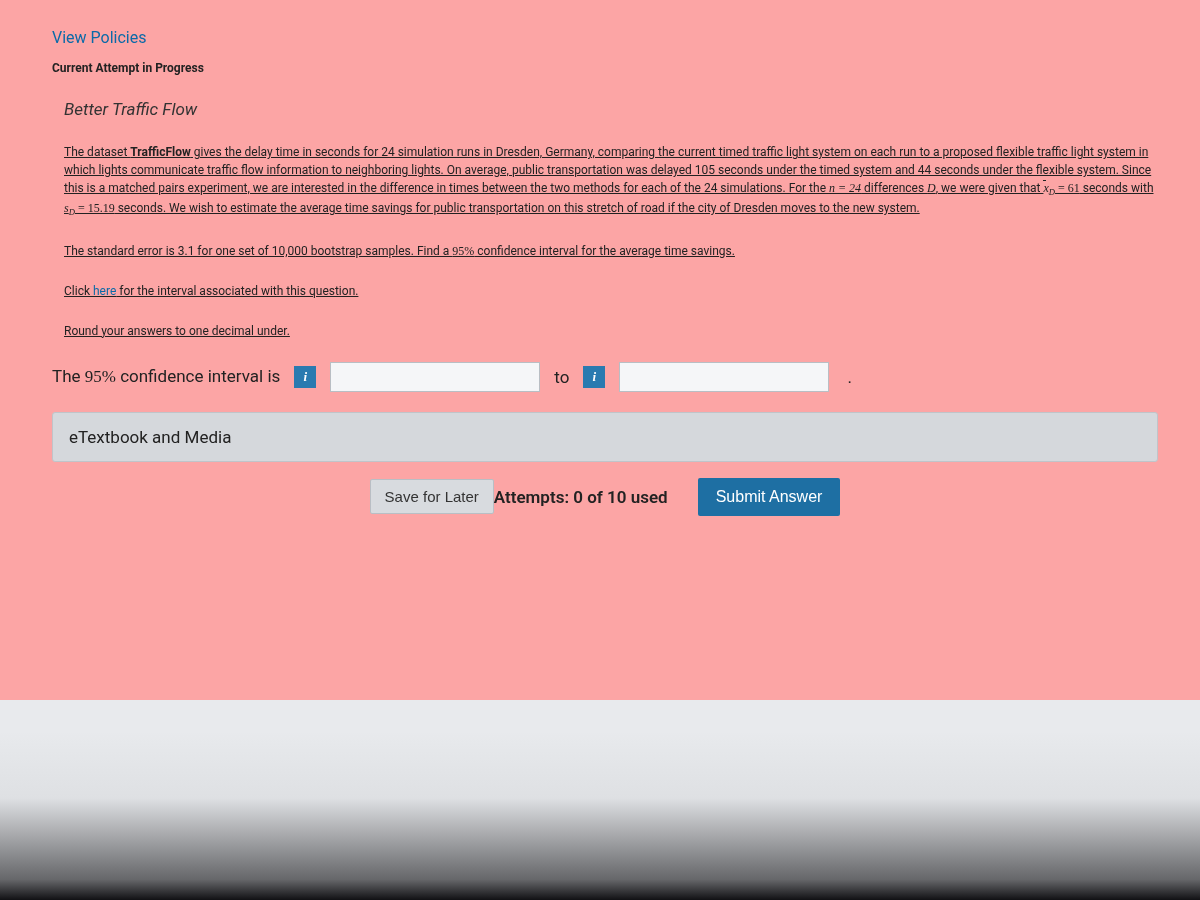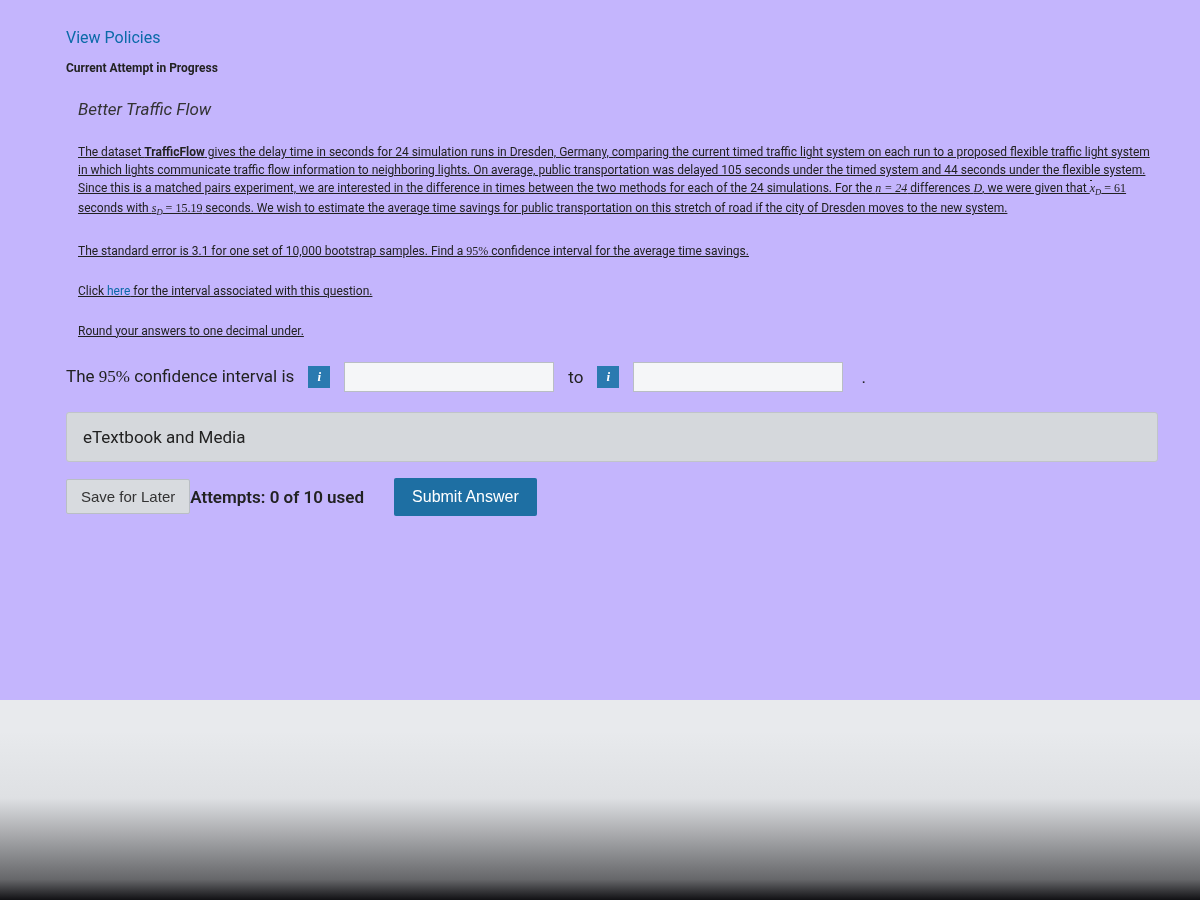--- a/index.html
+++ b/index.html
@@ -11,22 +11,22 @@
     overflow: hidden;
     position: relative;
   }
   .screen {
     background: #e8eaed;
     width: 1200px;
     height: 900px;
     padding: 0;
   }
   .content {
-    background: #c4b5fd;
-    padding: 28px 42px 0 66px;
+    background: #fca5a5;
+    padding: 28px 42px 0 52px;
     min-height: 700px;
   }
   .view-policies {
     color: #0b6aa8;
     font-size: 16px;
     margin-bottom: 14px;
     display: inline-block;
   }
   .attempt-status {
     font-weight: 700;
@@ -95,21 +95,21 @@
     margin: 0 0 16px 0;
     background: #d5d8dc;
   }
   .resource-link {
     color: #222;
     font-size: 17px;
   }
   .footer-row {
     display: flex;
     align-items: center;
-    justify-content: flex-start;
+    justify-content: center;
     margin-top: 6px;
   }
   .save-later {
     border: 1px solid #b9bec4;
     background: #d8dbdf;
     color: #333;
     font-size: 15px;
     padding: 8px 14px;
     border-radius: 2px;
   }

